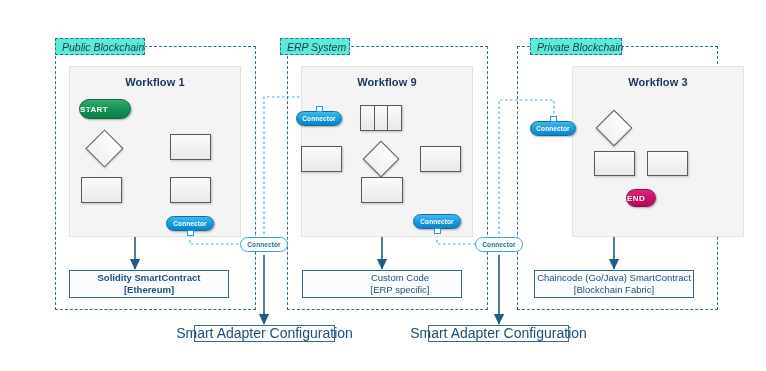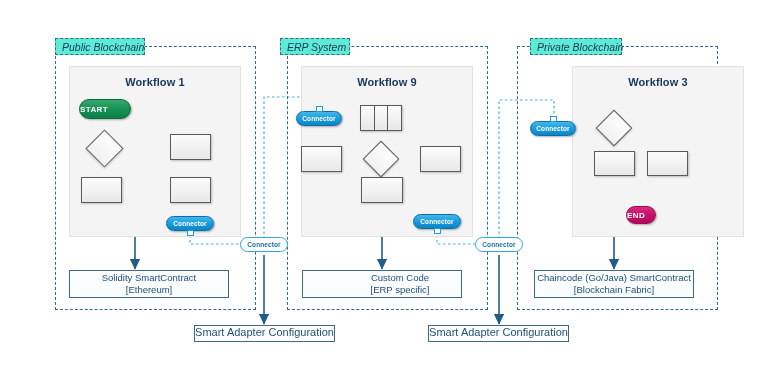--- a/index.html
+++ b/index.html
@@ -141,22 +141,22 @@
     font-size:9.5px;
     color:#1f4e79;
     line-height:1.25;
     text-align:center;
   }
   .adapterbox{
     position:absolute;
     box-sizing:border-box;
     border:1.2px solid #3a6b82;
     background:#ffffff;
-    display:flex;align-items:flex-start;justify-content:center;
-    font-size:11px;color:#1f4e79;
+    display:flex;align-items:flex-end;justify-content:center;
+    font-size:14px;color:#1f4e79;
     white-space:nowrap;
   }
 </style>
 </head>
 <body>
 
 <div id="stage">
 
   <svg id="svg-layer" viewBox="0 0 766 371" xmlns="http://www.w3.org/2000/svg">
     <defs>
@@ -225,21 +225,21 @@
   </div>
   <div class="diamond" style="left:91px;top:135px;width:27px;height:27px;"></div>
   <div class="node" style="left:170px;top:134px;width:41px;height:26px;"></div>
   <div class="node" style="left:81px;top:177px;width:41px;height:26px;"></div>
   <div class="node" style="left:170px;top:177px;width:41px;height:26px;"></div>
   <div class="conn" style="left:166px;top:216px;width:48px;height:15px;">
     <span>Connector</span>
     <span class="stub"></span>
   </div>
 
-  <div class="resultbox" style="left:69px;top:270px;width:160px;height:28px;">
+  <div class="resultbox" style="left:69px;top:270px;width:160px;height:28px;font-weight:bold;">
     <span>Solidity SmartContract</span>
     <span>[Ethereum]</span>
   </div>
 
   <div class="lane" style="left:287px;top:46px;width:201px;height:264px;"></div>
   <div class="lane-tab" style="left:280px;top:38px;width:70px;">
     <span>ERP System</span>
   </div>
 
   <div class="panel" style="left:301px;top:66px;width:172px;height:171px;">
@@ -278,21 +278,21 @@
     <div class="panel-title">Workflow 3</div>
   </div>
 
   <div class="conn up" style="left:530px;top:121px;width:46px;height:15px;">
     <span>Connector</span>
     <span class="stub"></span>
   </div>
   <div class="diamond" style="left:601px;top:115px;width:26px;height:26px;"></div>
   <div class="node" style="left:594px;top:151px;width:41px;height:25px;"></div>
   <div class="node" style="left:647px;top:151px;width:41px;height:25px;"></div>
-  <div class="pill end" style="left:626px;top:206px;width:30px;height:18px;">
+  <div class="pill end" style="left:626px;top:189px;width:30px;height:18px;">
     <span>END</span>
   </div>
 
   <div class="resultbox" style="left:534px;top:270px;width:160px;height:28px;">
     <span>Chaincode (Go/Java) SmartContract</span>
     <span>[Blockchain Fabric]</span>
   </div>
 
   <div class="conn-out" style="left:240px;top:237px;width:48px;height:15px;">
     <span>Connector</span>

